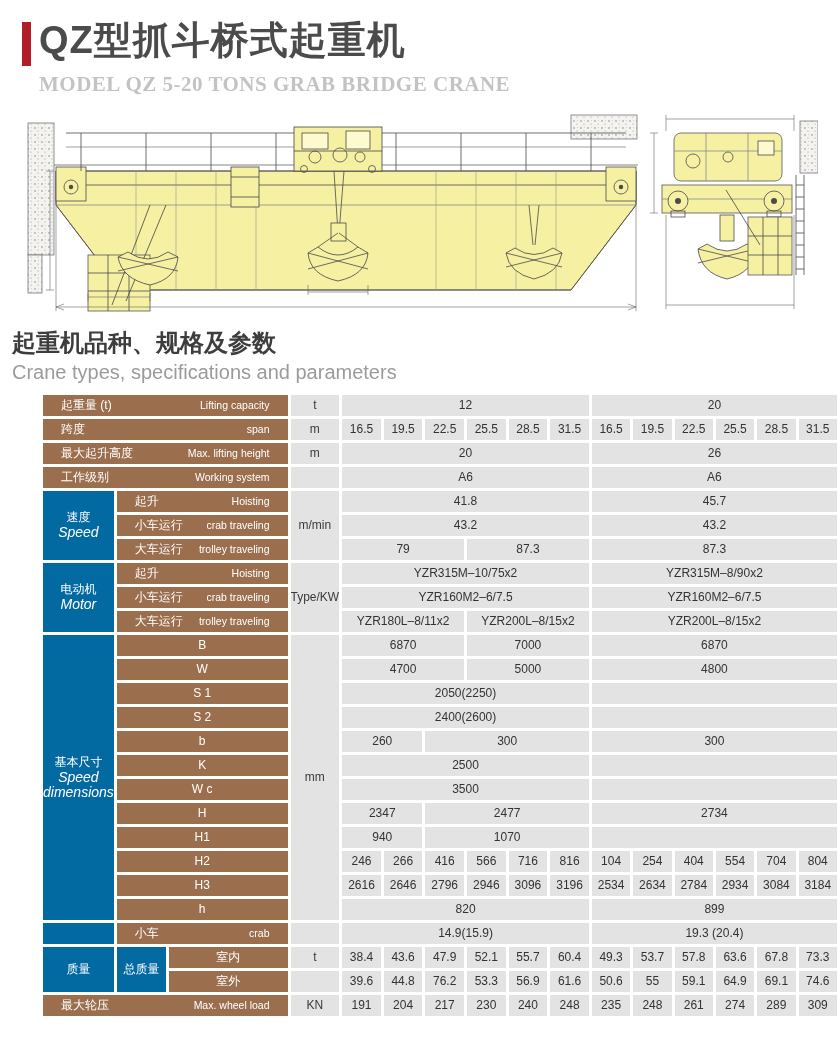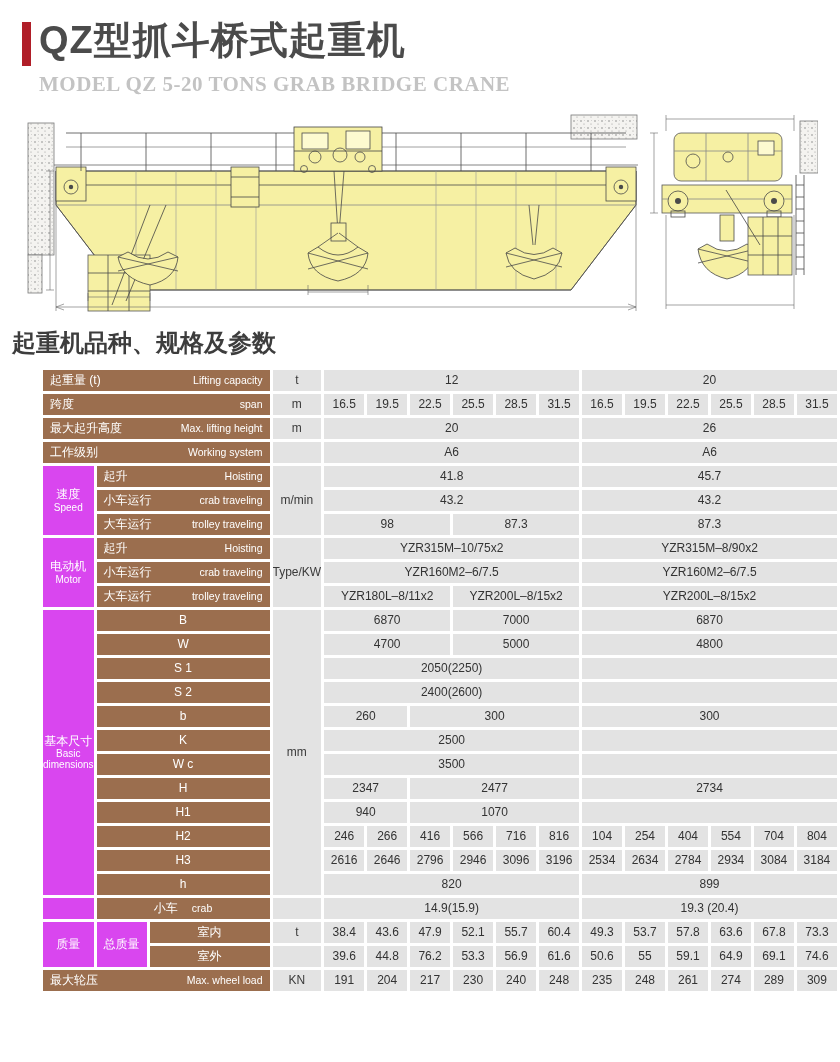--- a/index.html
+++ b/index.html
@@ -12,25 +12,25 @@
   .title-en{font-size:21px;color:#c3c3c3;font-weight:bold;letter-spacing:.5px;margin:6px 0 0 17px;font-family:Liberation Serif, serif;}
   
   .drawing{margin:8px 0 0 26px;}
   
   .section{margin:0 0 8px 12px;}
   .section-zh{font-size:24px;font-weight:600;color:#3d3d3d;}
   .section-en{font-size:20px;color:#9b9b9b;margin-top:2px;}
   
   table.spec{border-collapse:separate;border-spacing:3px;margin-left:40px;table-layout:fixed;}
   table.spec td{height:21px;padding:0;font-size:12px;line-height:1.05;overflow:hidden;}
-  td.tg{background:#d946ef;color:#fff;text-align:center;vertical-align:middle;word-wrap:break-word;}
-  .gzh{font-size:12px;} .gen{font-size:10px;margin-top:2px;}
+  td.tg{background:#0369a1;color:#fff;text-align:center;vertical-align:middle;word-wrap:break-word;}
+  .gzh{font-size:12px;} .gen{font-size:14px;margin-top:2px;font-style:italic;}
   td.tl{background:#9b6e4e;color:#fff;text-align:center;vertical-align:middle;}
-  .lwrap{display:flex;justify-content:space-between;align-items:center;padding:0 7px;}
-  .lwrap.center{justify-content:center;gap:14px;}
+  .lwrap{display:flex;justify-content:space-between;align-items:center;padding:0 18px;}
+  .lwrap.center{gap:14px;}
   .lzh{font-size:12px;white-space:nowrap;}
   .len{font-size:10.5px;white-space:nowrap;}
   td.tu{background:#e3e3e3;color:#3a3a3a;text-align:center;vertical-align:middle;}
   td.tdata{background:#e3e3e3;color:#333;text-align:center;vertical-align:middle;white-space:nowrap;}
 </style>
 </head>
 <body>
 
 <div class="header">
   <div class="title-row">
@@ -218,20 +218,21 @@
       <line x1="628" y1="28" x2="628" y2="108" stroke="#666" stroke-width="0.6"></line>
       <line x1="624" y1="28" x2="632" y2="28" stroke="#666" stroke-width="0.6"></line>
       <line x1="624" y1="108" x2="632" y2="108" stroke="#666" stroke-width="0.6"></line>
     </g>
   </g>
 </svg>
 </div>
 
 <div class="section">
   <div class="section-zh">起重机品种、规格及参数</div>
+  <div class="section-en">Crane types, specifications and parameters</div>
 </div>
 
 <table class="spec">
   <colgroup>
       <col style="width: 34px;">
       <col style="width: 50px;">
       <col style="width: 120px;">
       <col style="width: 42px;">
       <col style="width: 40px;">
       <col style="width: 40px;">
@@ -328,21 +329,21 @@
         <td colspan="6" class="tdata">43.2</td>
         <td colspan="6" class="tdata">43.2</td>
       </tr>
       <tr>
         <td colspan="2" class="tl">
           <div class="lwrap">
             <span class="lzh">大车运行</span>
             <span class="len">trolley traveling</span>
           </div>
         </td>
-        <td colspan="3" class="tdata">98</td>
+        <td colspan="3" class="tdata">79</td>
         <td colspan="3" class="tdata">87.3</td>
         <td colspan="6" class="tdata">87.3</td>
       </tr>
       <tr>
         <td rowspan="3" class="tg">
           <div class="gwrap">
             <div class="gzh">电动机</div>
             <div class="gen">Motor</div>
           </div>
         </td>
@@ -374,21 +375,21 @@
           </div>
         </td>
         <td colspan="3" class="tdata">YZR180L–8/11x2</td>
         <td colspan="3" class="tdata">YZR200L–8/15x2</td>
         <td colspan="6" class="tdata">YZR200L–8/15x2</td>
       </tr>
       <tr>
         <td rowspan="12" class="tg">
           <div class="gwrap">
             <div class="gzh">基本尺寸</div>
-            <div class="gen">Basic dimensions</div>
+            <div class="gen">Speed dimensions</div>
           </div>
         </td>
         <td colspan="2" class="tl">B</td>
         <td rowspan="12" class="tu">mm</td>
         <td colspan="3" class="tdata">6870</td>
         <td colspan="3" class="tdata">7000</td>
         <td colspan="6" class="tdata">6870</td>
       </tr>
       <tr>
         <td colspan="2" class="tl">W</td>

